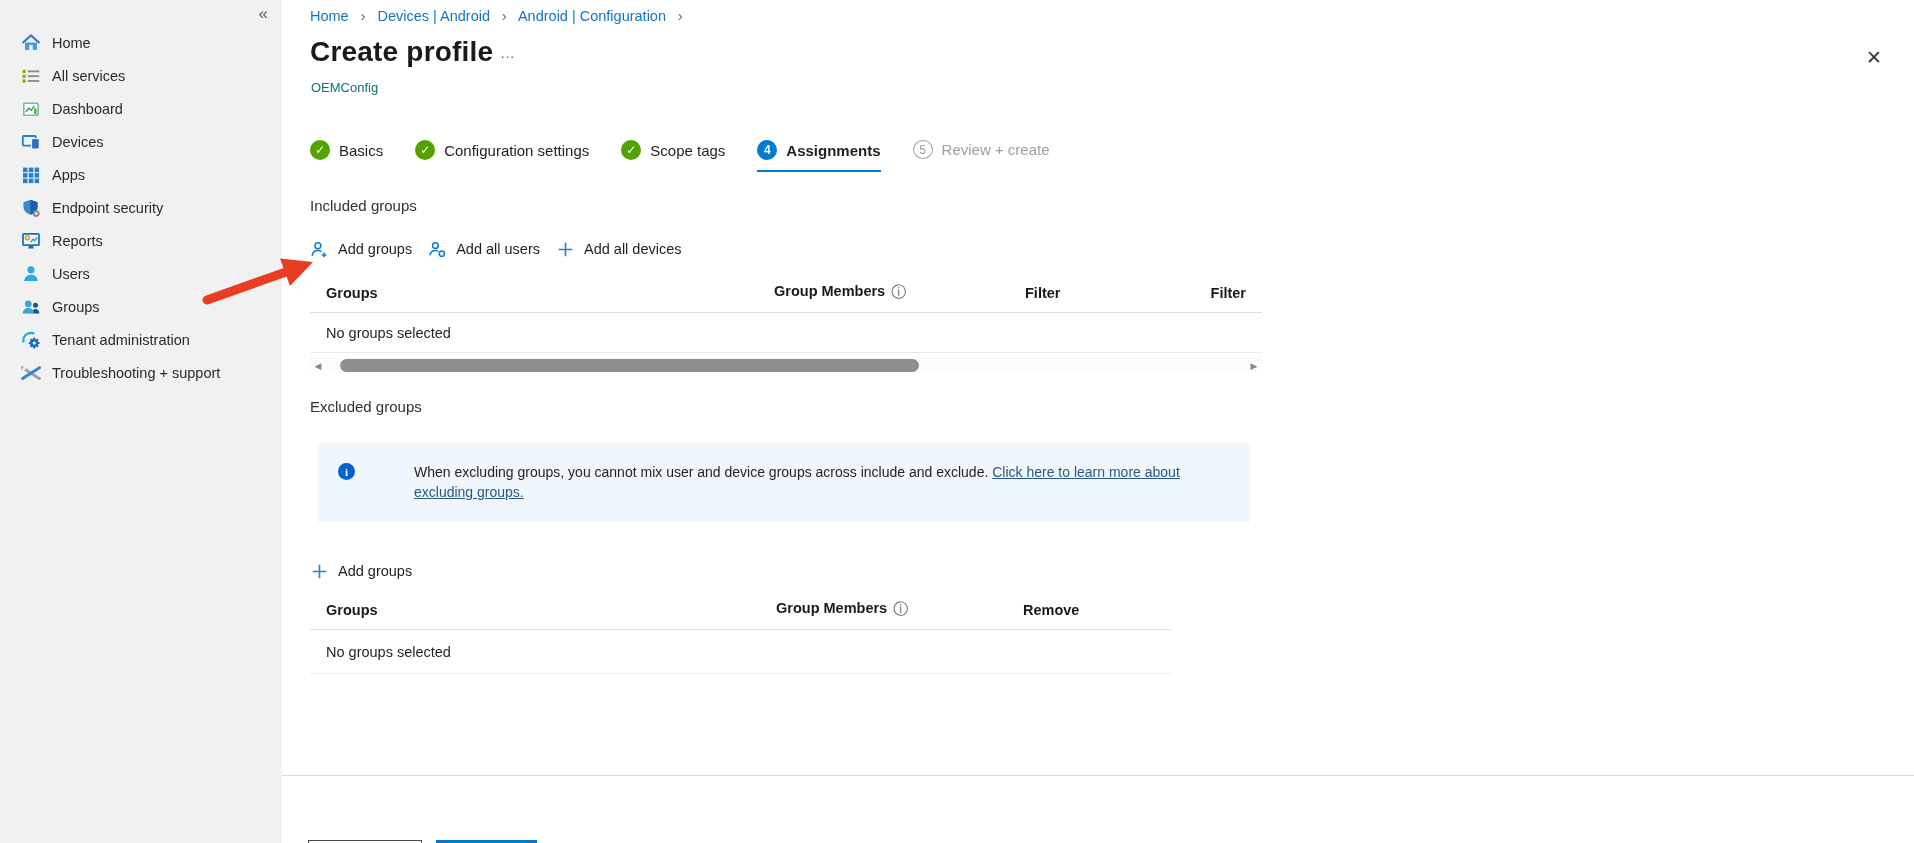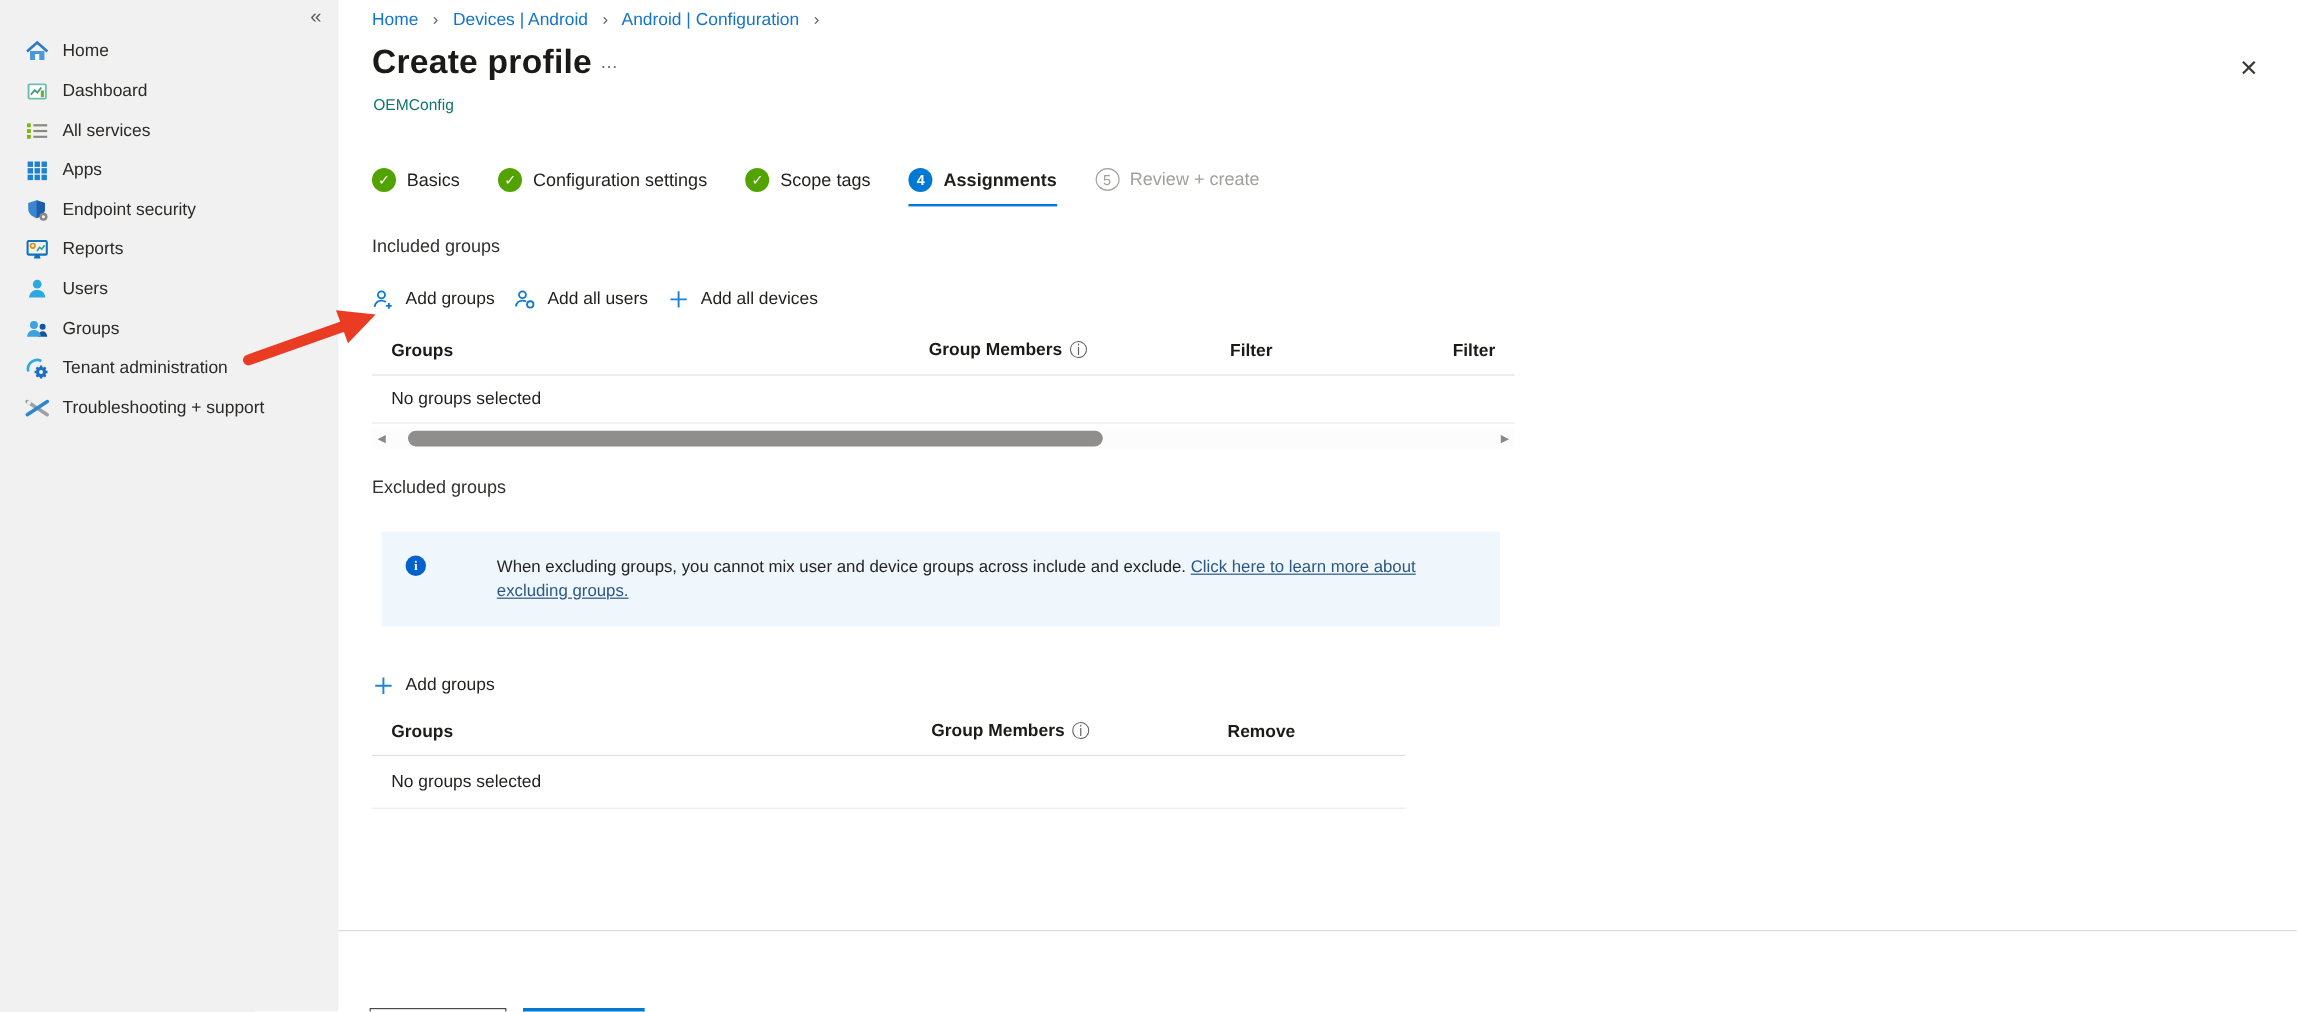--- a/index.html
+++ b/index.html
@@ -86,43 +86,52 @@
             <path d="M4 9.5h12V17H4z" fill="#4a99dd"></path>
             <rect x="8.3" y="12" width="3.4" height="5" fill="#fff"></rect>
           </svg>
       </span>
       <span>Home</span>
     </div>
 
     <div class="nav-item">
       <span class="nav-ic">
         <svg width="20" height="20" viewBox="0 0 20 20">
-            <rect x="2" y="3.5" width="16" height="13.5" rx="1.5" fill="#6fbcb2"></rect>
-            <rect x="3.6" y="5" width="12.8" height="10.5" fill="#fff"></rect>
-            <path d="M4.8 12.8l3-3.6 2.4 1.9 3.2-4.2" stroke="#3f9488" stroke-width="1.5" fill="none"></path>
-            <rect x="13" y="9.4" width="2.6" height="5.6" fill="#69b42e"></rect>
-          </svg>
-      </span>
-      <span>Dashboard</span>
-    </div>
-
-    <div class="nav-item">
-      <span class="nav-ic">
-        <svg width="20" height="20" viewBox="0 0 20 20">
             <rect x="1.5" y="3.8" width="3.2" height="3.2" fill="#7db900"></rect>
             <rect x="6.8" y="4.5" width="11.5" height="1.8" fill="#8a8886"></rect>
             <rect x="1.5" y="8.6" width="3.2" height="3.2" fill="#7db900"></rect>
             <rect x="6.8" y="9.3" width="11.5" height="1.8" fill="#8a8886"></rect>
             <rect x="1.5" y="13.4" width="3.2" height="3.2" fill="#7db900"></rect>
             <rect x="6.8" y="14.1" width="11.5" height="1.8" fill="#8a8886"></rect>
           </svg>
       </span>
       <span>All services</span>
     </div>
 
+    <div class="nav-item">
+      <span class="nav-ic">
+        <svg width="20" height="20" viewBox="0 0 20 20">
+            <rect x="2" y="3.5" width="16" height="13.5" rx="1.5" fill="#6fbcb2"></rect>
+            <rect x="3.6" y="5" width="12.8" height="10.5" fill="#fff"></rect>
+            <path d="M4.8 12.8l3-3.6 2.4 1.9 3.2-4.2" stroke="#3f9488" stroke-width="1.5" fill="none"></path>
+            <rect x="13" y="9.4" width="2.6" height="5.6" fill="#69b42e"></rect>
+          </svg>
+      </span>
+      <span>Dashboard</span>
+    </div>
+
+    <div class="nav-item">
+      <span class="nav-ic">
+        <svg width="20" height="20" viewBox="0 0 20 20">
+            <rect x="1.8" y="4" width="13" height="9.6" rx="1" fill="none" stroke="#1d82d4" stroke-width="1.8"></rect>
+            <rect x="10.6" y="6.6" width="7.6" height="10.4" rx="1" fill="#2e6fbd" stroke="#fff" stroke-width="1"></rect>
+          </svg>
+      </span>
+      <span>Devices</span>
+    </div>
 
     <div class="nav-item">
       <span class="nav-ic">
         <svg width="20" height="20" viewBox="0 0 20 20">
             <g fill="#1d82d4">
               <rect x="2" y="2.6" width="4.5" height="4.5"></rect>
               <rect x="7.8" y="2.6" width="4.5" height="4.5"></rect>
               <rect x="13.6" y="2.6" width="4.5" height="4.5"></rect>
               <rect x="2" y="8.1" width="4.5" height="4.5"></rect>
               <rect x="7.8" y="8.1" width="4.5" height="4.5"></rect>

